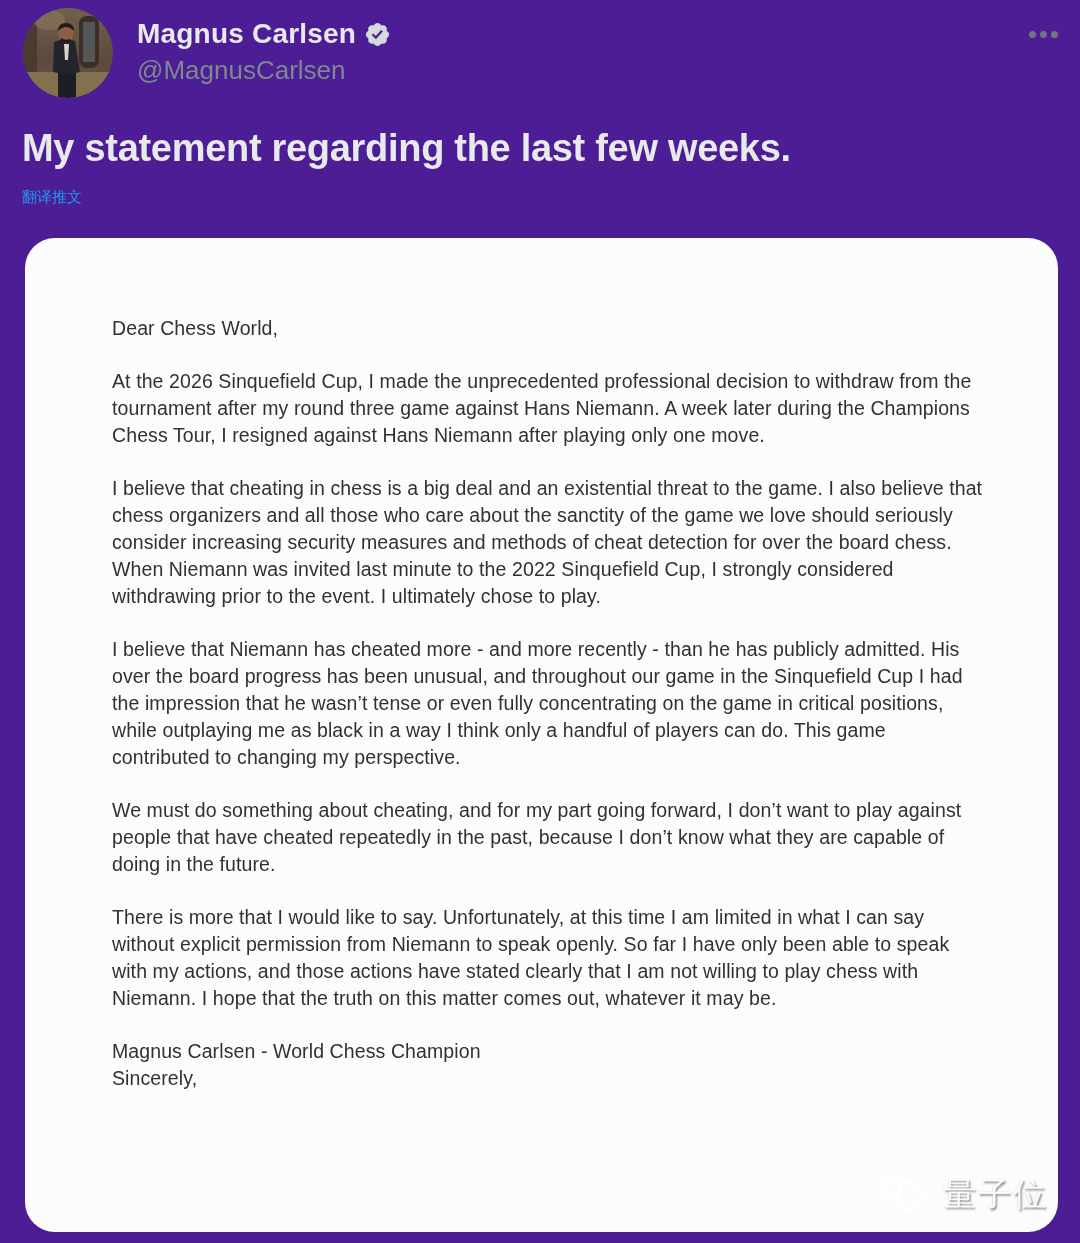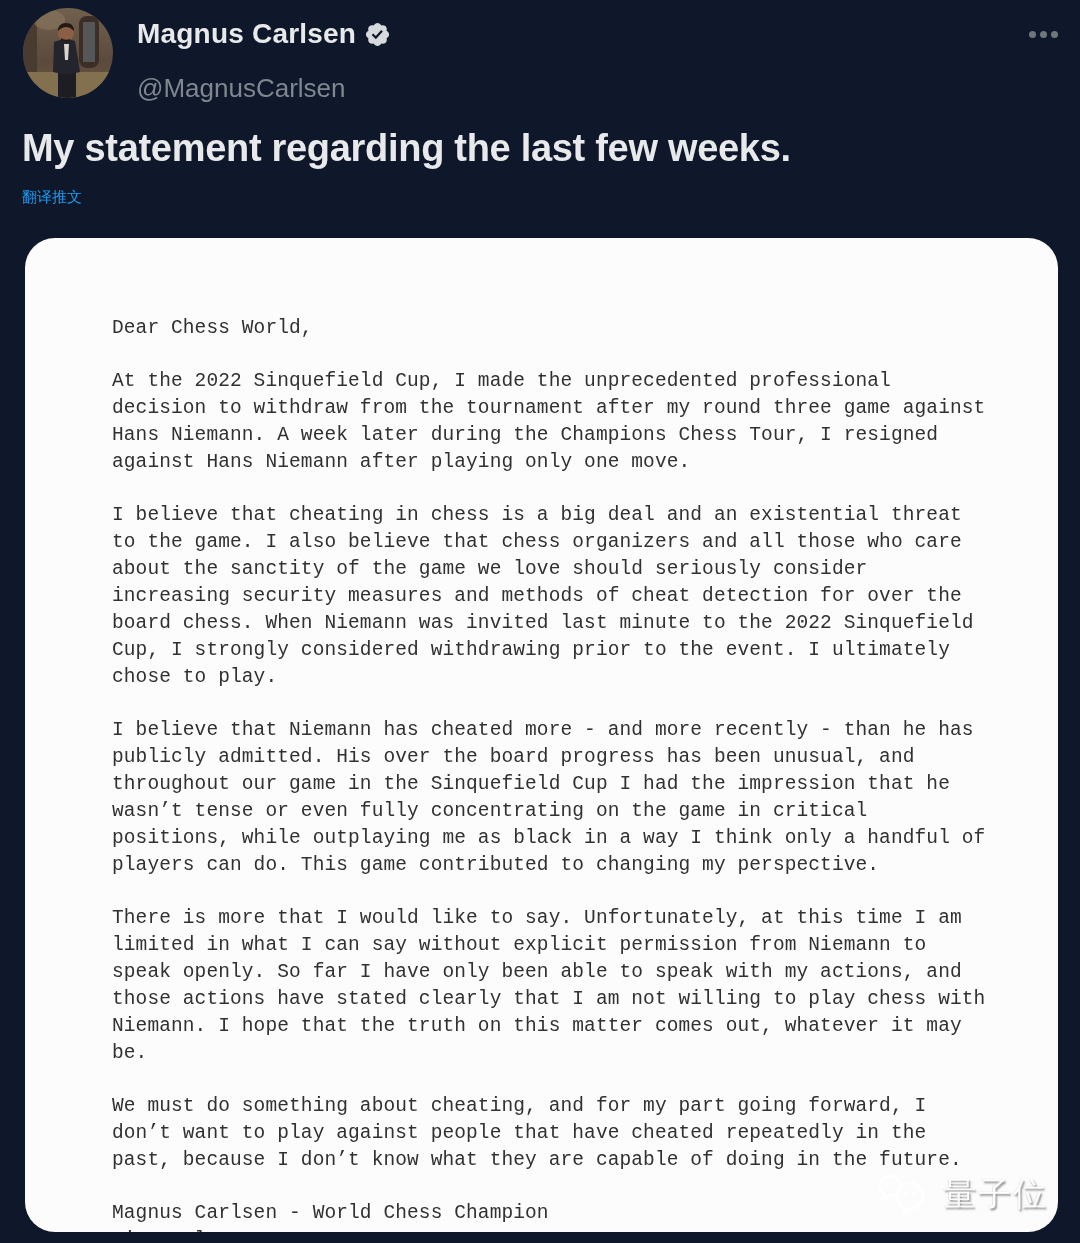--- a/index.html
+++ b/index.html
@@ -2,40 +2,40 @@
 <html><head>
 <meta charset="utf-8">
 <style>
   * { margin: 0; padding: 0; box-sizing: border-box; }
   html, body { background: #000; }
   body {
     width: 1080px; height: 1243px;
     font-family: "Liberation Sans", sans-serif;
     overflow: hidden;
   }
-  .page { position: relative; width: 1080px; height: 1243px; background: #0f172a; }
+  .page { position: relative; width: 1080px; height: 1243px; background: #4c1d95; }
 
   
   .avatar {
     position: absolute; left: 23px; top: 8px;
     width: 90px; height: 90px; border-radius: 50%;
     overflow: hidden; cursor: pointer;
   }
   .avatar svg { display: block; width: 90px; height: 90px; }
 
   .id-block { position: absolute; left: 137px; top: 17px; }
   .name-row { display: flex; align-items: center; gap: 8px; }
   .display-name {
     color: #e7e9ea; font-size: 28px; font-weight: 700;
     line-height: 33px; letter-spacing: 0.2px; cursor: pointer;
   }
   .verified-badge { width: 27px; height: 27px; margin-top: 2px; }
   .user-handle {
     color: #7f8790; font-size: 26px; font-weight: 400;
-    line-height: 31px; margin-top: 23px; cursor: pointer;
+    line-height: 31px; margin-top: 5px; cursor: pointer;
   }
 
   .more-button {
     position: absolute; right: 22px; top: 24px;
     width: 36px; height: 20px; display: flex; align-items: center; justify-content: flex-end;
     cursor: pointer;
   }
   .more-icon {
     width: 7px; height: 7px; border-radius: 50%; background: #71767b;
     box-shadow: -11px 0 0 #71767b, -22px 0 0 #71767b;
@@ -58,21 +58,21 @@
     position: absolute; left: 25px; top: 238px;
     width: 1033px; height: 994px;
     background: #fcfcfc; border-radius: 30px;
     overflow: hidden; cursor: pointer;
   }
   .letter {
     padding: 77px 70px 0 87px;
     color: #313131; font-size: 19.5px; line-height: 27px;
     letter-spacing: 0.1px;
   }
-  .letter p { margin-bottom: 26px; font-family: Liberation Mono, monospace; }
+  .letter p { margin-bottom: 26px; }
   .letter .closing-block { margin-bottom: 0; }
   .letter .closing-block span { display: block; }
 
   
   .watermark {
     position: absolute; right: 32px; top: 1172px;
     display: flex; align-items: flex-start; gap: 10px;
     pointer-events: none;
   }
   .watermark-icon svg { display: block; }
@@ -125,25 +125,25 @@
   <div class="more-button">
     <span class="more-icon"></span>
   </div>
 
   <div class="tweet-text">My statement regarding the last few weeks.</div>
   <a class="translate-link" href="#">翻译推文</a>
 
   <figure class="letter-card">
     <div class="letter">
       <p>Dear Chess World,</p>
-      <p>At the 2022 Sinquefield Cup, I made the unprecedented professional decision to withdraw from the tournament after my round three game against Hans Niemann. A week later during the Champions Chess Tour, I resigned against Hans Niemann after playing only one move.</p>
+      <p>At the 2026 Sinquefield Cup, I made the unprecedented professional decision to withdraw from the tournament after my round three game against Hans Niemann. A week later during the Champions Chess Tour, I resigned against Hans Niemann after playing only one move.</p>
       <p>I believe that cheating in chess is a big deal and an existential threat to the game. I also believe that chess organizers and all those who care about the sanctity of the game we love should seriously consider increasing security measures and methods of cheat detection for over the board chess. When Niemann was invited last minute to the 2022 Sinquefield Cup, I strongly considered withdrawing prior to the event. I ultimately chose to play.</p>
       <p>I believe that Niemann has cheated more - and more recently - than he has publicly admitted. His over the board progress has been unusual, and throughout our game in the Sinquefield Cup I had the impression that he wasn’t tense or even fully concentrating on the game in critical positions, while outplaying me as black in a way I think only a handful of players can do. This game contributed to changing my perspective.</p>
+      <p>We must do something about cheating, and for my part going forward, I don’t want to play against people that have cheated repeatedly in the past, because I don’t know what they are capable of doing in the future.</p>
       <p>There is more that I would like to say. Unfortunately, at this time I am limited in what I can say without explicit permission from Niemann to speak openly. So far I have only been able to speak with my actions, and those actions have stated clearly that I am not willing to play chess with Niemann. I hope that the truth on this matter comes out, whatever it may be.</p>
-      <p>We must do something about cheating, and for my part going forward, I don’t want to play against people that have cheated repeatedly in the past, because I don’t know what they are capable of doing in the future.</p>
       <p class="closing-block">
         <span>Magnus Carlsen - World Chess Champion</span>
         <span>Sincerely,</span>
       </p>
     </div>
   </figure>
 
   <div class="watermark">
     <span class="watermark-icon">
       <svg width="58" height="44" viewBox="0 0 58 44">

